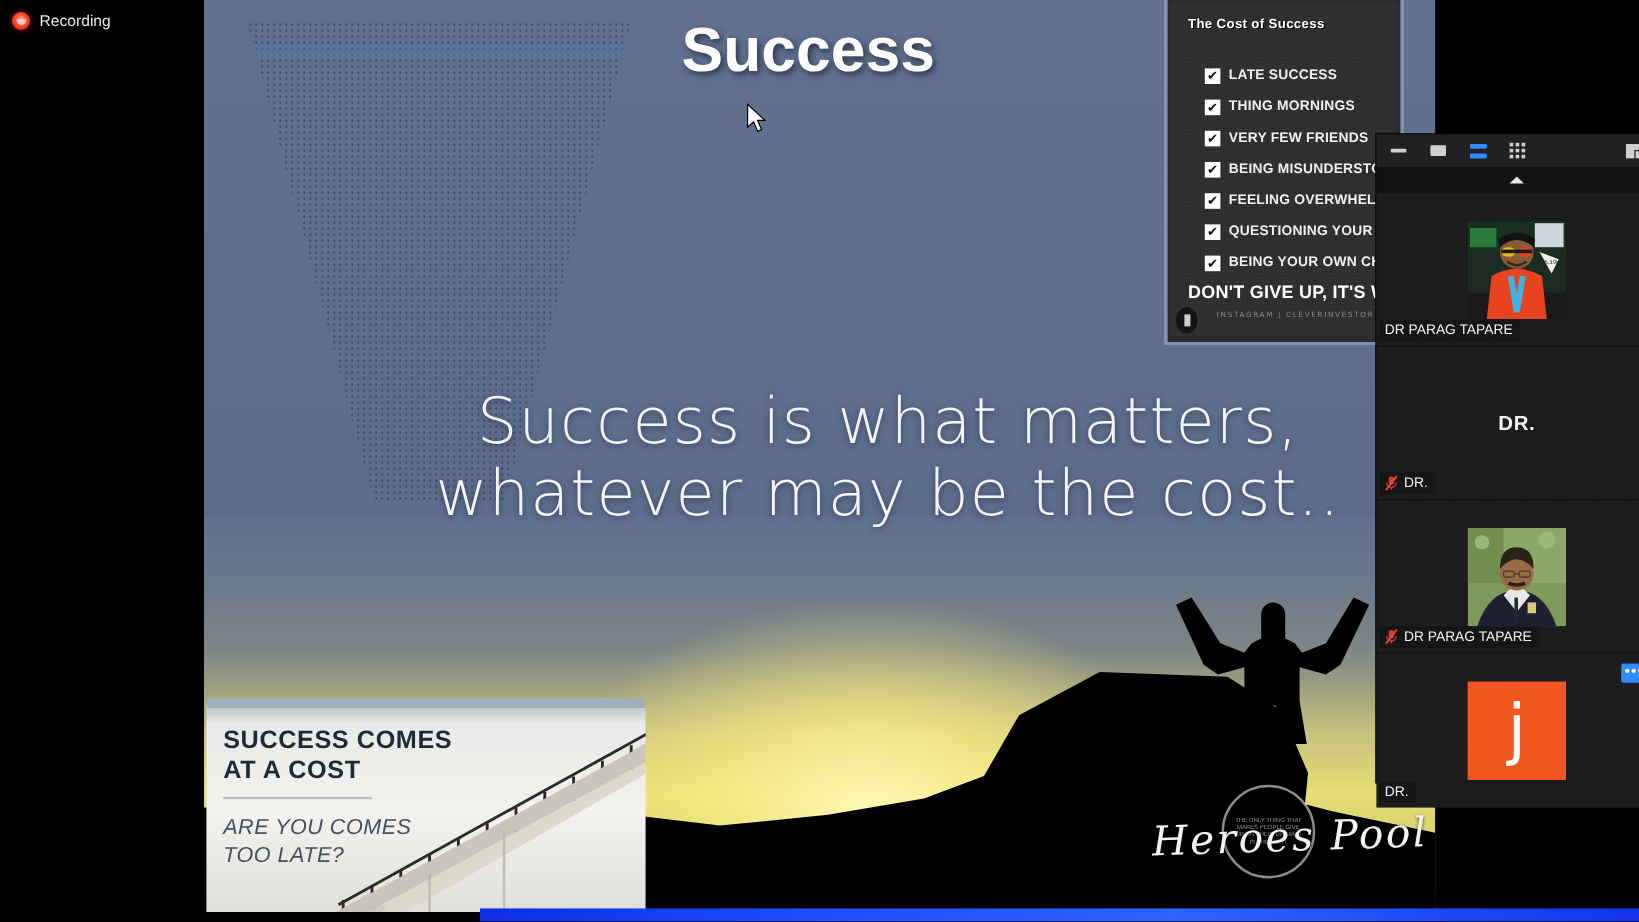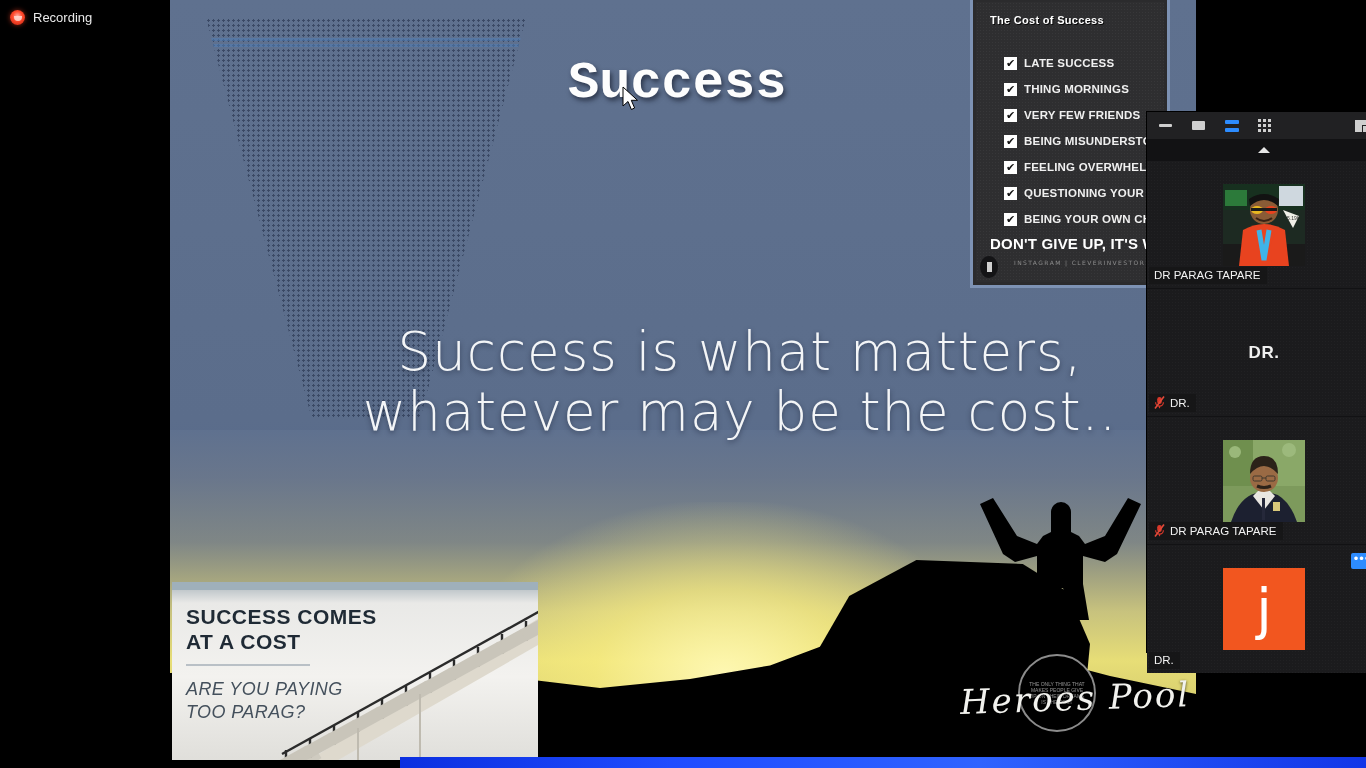--- a/index.html
+++ b/index.html
@@ -87,24 +87,23 @@
     background-size: 5px 5px;
     opacity: .85;
   }
   .dot-trapezoid .band {
     position: absolute; left: 0; width: 100%; height: 3px; background: rgba(80,130,190,.55);
   }
 
   .slide-title {
     position: absolute; left: 398px; top: 12px;
     font-size: 52px; font-weight: bold; color: #fdfdfd;
-    font-family: Liberation Mono, monospace;
+    font-family: Liberation Sans, sans-serif;
     letter-spacing: 0px;
     text-shadow: 2px 3px 5px rgba(25,32,50,.75);
-    margin-top: 42px;
   }
   .slide-quote {
     position: absolute; left: 100px; top: 322px; width: 940px;
     text-align: center;
     color: #f3f5f7; font-size: 53px; line-height: 60px;
     font-weight: 300;
     font-family: "DejaVu Sans", sans-serif;
     letter-spacing: 1px;
     text-shadow: 0 2px 5px rgba(30,38,58,.6);
   }
@@ -338,22 +337,22 @@
         </g>
         <line x1="186" y1="146" x2="186" y2="196" stroke="#bfbbb0" stroke-width="2"></line>
         <line x1="248" y1="112" x2="248" y2="196" stroke="#bfbbb0" stroke-width="2"></line>
       </svg>
       <div class="cost-head">
         <div>SUCCESS COMES</div>
         <div>AT A COST</div>
       </div>
       <div class="cost-rule"></div>
       <div class="cost-sub">
-        <div>ARE YOU PAYING</div>
-        <div>TOO PARAG?</div>
+        <div>ARE YOU COMES</div>
+        <div>TOO LATE?</div>
       </div>
       <div class="bestself">BEST SELF</div>
     </div>
   </div>
 
   <div class="cost-success">
     <div class="cs-inner">
       <div class="cs-title">The Cost of Success</div>
       <div class="cs-list">
         <div class="cs-item">

